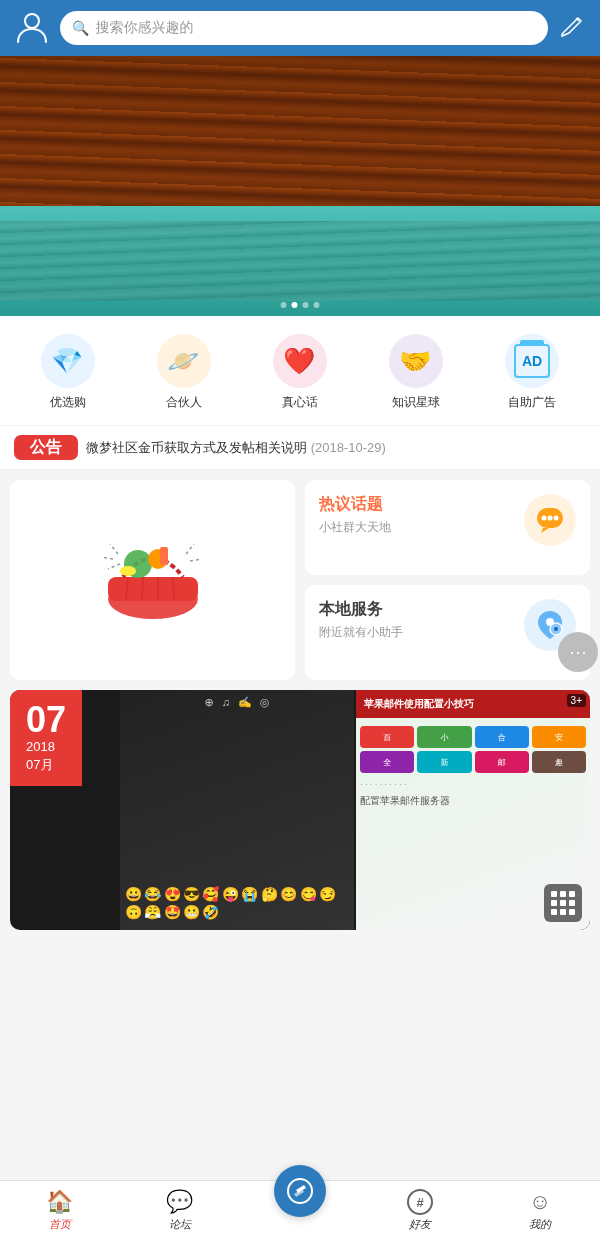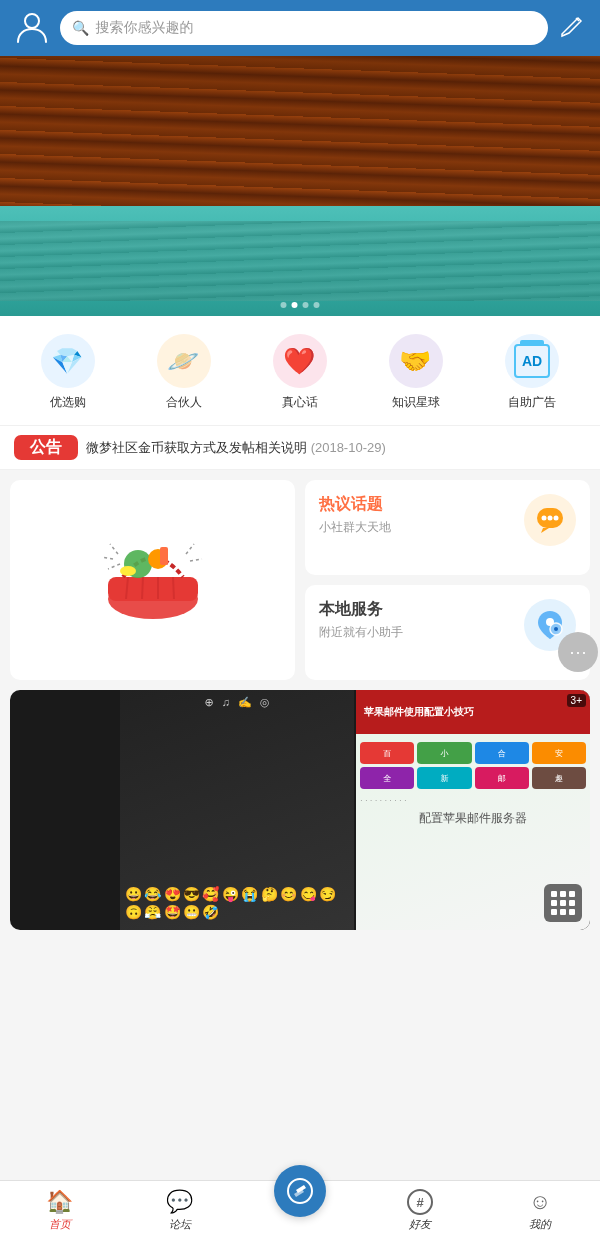--- a/index.html
+++ b/index.html
@@ -507,20 +507,27 @@
         <circle cx="14" cy="13" r="4" fill="white"></circle>
         <circle cx="20" cy="20" r="6" fill="#90caf9" stroke="white" stroke-width="1.5" opacity="0.9"></circle>
         <circle cx="20" cy="20" r="2" fill="#1565c0"></circle>
       </svg>
     </div>
     <div class="more-btn">···</div>
   </div>
 </div>
 
 <div class="content-section" style="margin-bottom: 10px;">
+  <div class="content-date-badge">
+    <div class="date-day">07</div>
+    <div class="date-year-month">
+      <span>2018</span><br>
+      <span>07月</span>
+    </div>
+  </div>
 
   <div class="content-grid">
     <div class="content-thumb content-thumb-1">
 
       <div style="position:absolute;top:0;left:0;right:0;bottom:0;background:linear-gradient(160deg,#222 0%,#333 100%);">
         <div style="position:absolute;bottom:10px;left:5px;right:5px;display:flex;flex-wrap:wrap;gap:2px;">
           <span style="font-size:14px">😀</span>
             <span style="font-size:14px">😂</span>
             <span style="font-size:14px">😍</span>
             <span style="font-size:14px">😎</span>
@@ -541,35 +548,35 @@
           <span style="font-size:11px;color:#ccc">⊕</span>
             <span style="font-size:11px;color:#ccc">♫</span>
             <span style="font-size:11px;color:#ccc">✍</span>
             <span style="font-size:11px;color:#ccc">◎</span>
         </div>
       </div>
     </div>
     <div class="content-thumb content-thumb-2">
 
       <div style="position:absolute;top:0;left:0;right:0;bottom:0;background:linear-gradient(160deg,#e8f5e9 0%,#f5f5f5 100%);">
-        <div style="background:#b71c1c;height:44px;display:flex;align-items:center;padding:0 8px;">
+        <div style="background:#b71c1c;height:28px;display:flex;align-items:center;padding:0 8px;">
           <span style="color:white;font-size:10px;font-weight:bold;">苹果邮件使用配置小技巧</span>
         </div>
         <div style="padding:4px;display:grid;grid-template-columns:repeat(4,1fr);gap:3px;margin-top:4px;">
           <div style="background:#e53935;border-radius:4px;height:22px;display:flex;align-items:center;justify-content:center;font-size:8px;color:white;">百</div>
           <div style="background:#43a047;border-radius:4px;height:22px;display:flex;align-items:center;justify-content:center;font-size:8px;color:white;">小</div>
           <div style="background:#1e88e5;border-radius:4px;height:22px;display:flex;align-items:center;justify-content:center;font-size:8px;color:white;">合</div>
           <div style="background:#fb8c00;border-radius:4px;height:22px;display:flex;align-items:center;justify-content:center;font-size:8px;color:white;">安</div>
           <div style="background:#8e24aa;border-radius:4px;height:22px;display:flex;align-items:center;justify-content:center;font-size:8px;color:white;">全</div>
           <div style="background:#00acc1;border-radius:4px;height:22px;display:flex;align-items:center;justify-content:center;font-size:8px;color:white;">新</div>
           <div style="background:#d81b60;border-radius:4px;height:22px;display:flex;align-items:center;justify-content:center;font-size:8px;color:white;">邮</div>
           <div style="background:#6d4c41;border-radius:4px;height:22px;display:flex;align-items:center;justify-content:center;font-size:8px;color:white;">趣</div>
         </div>
         <div style="padding:3px 4px;font-size:8px;color:#999;">· · · · · · · · · ·</div>
-        <div style="padding:2px 4px;font-size:12px;color:#555;text-align:center;">配置苹果邮件服务器</div>
+        <div style="padding:2px 4px;font-size:10px;color:#555;">配置苹果邮件服务器</div>
         <div class="content-badge">3+</div>
       </div>
     </div>
   </div>
 
   <div class="dots-grid-btn">
     <span></span>
       <span></span>
       <span></span>
     <span></span>

